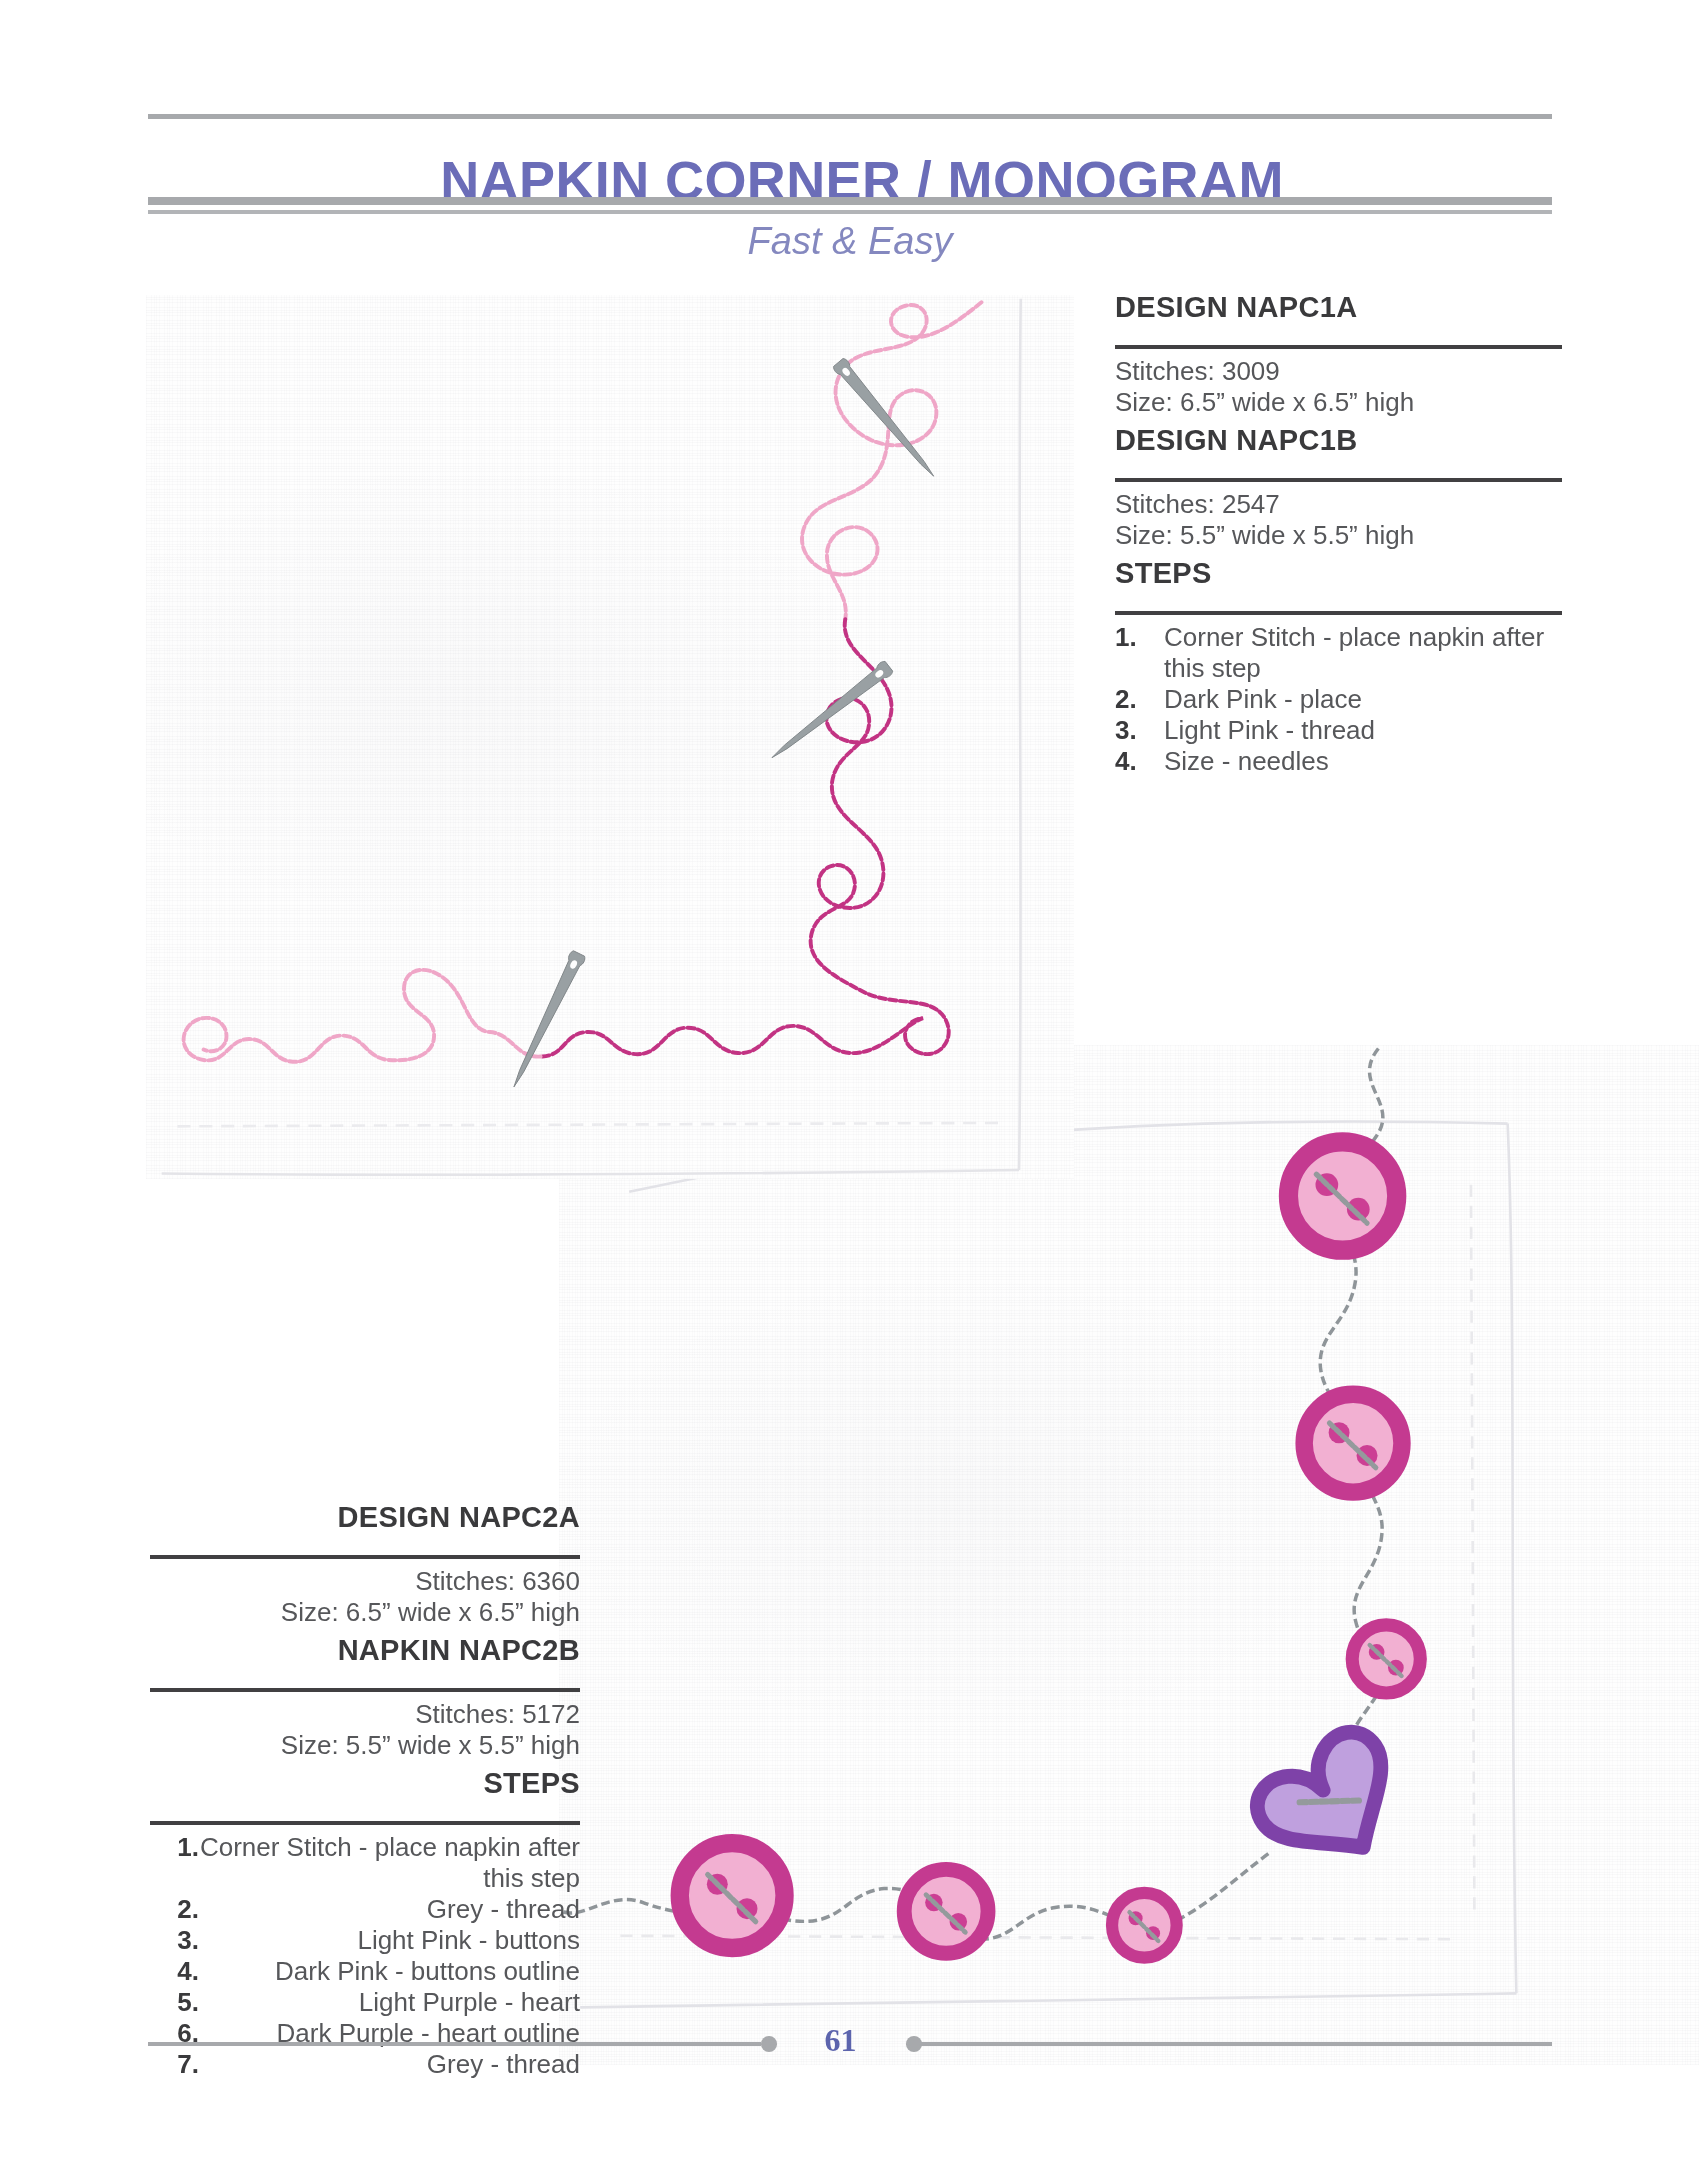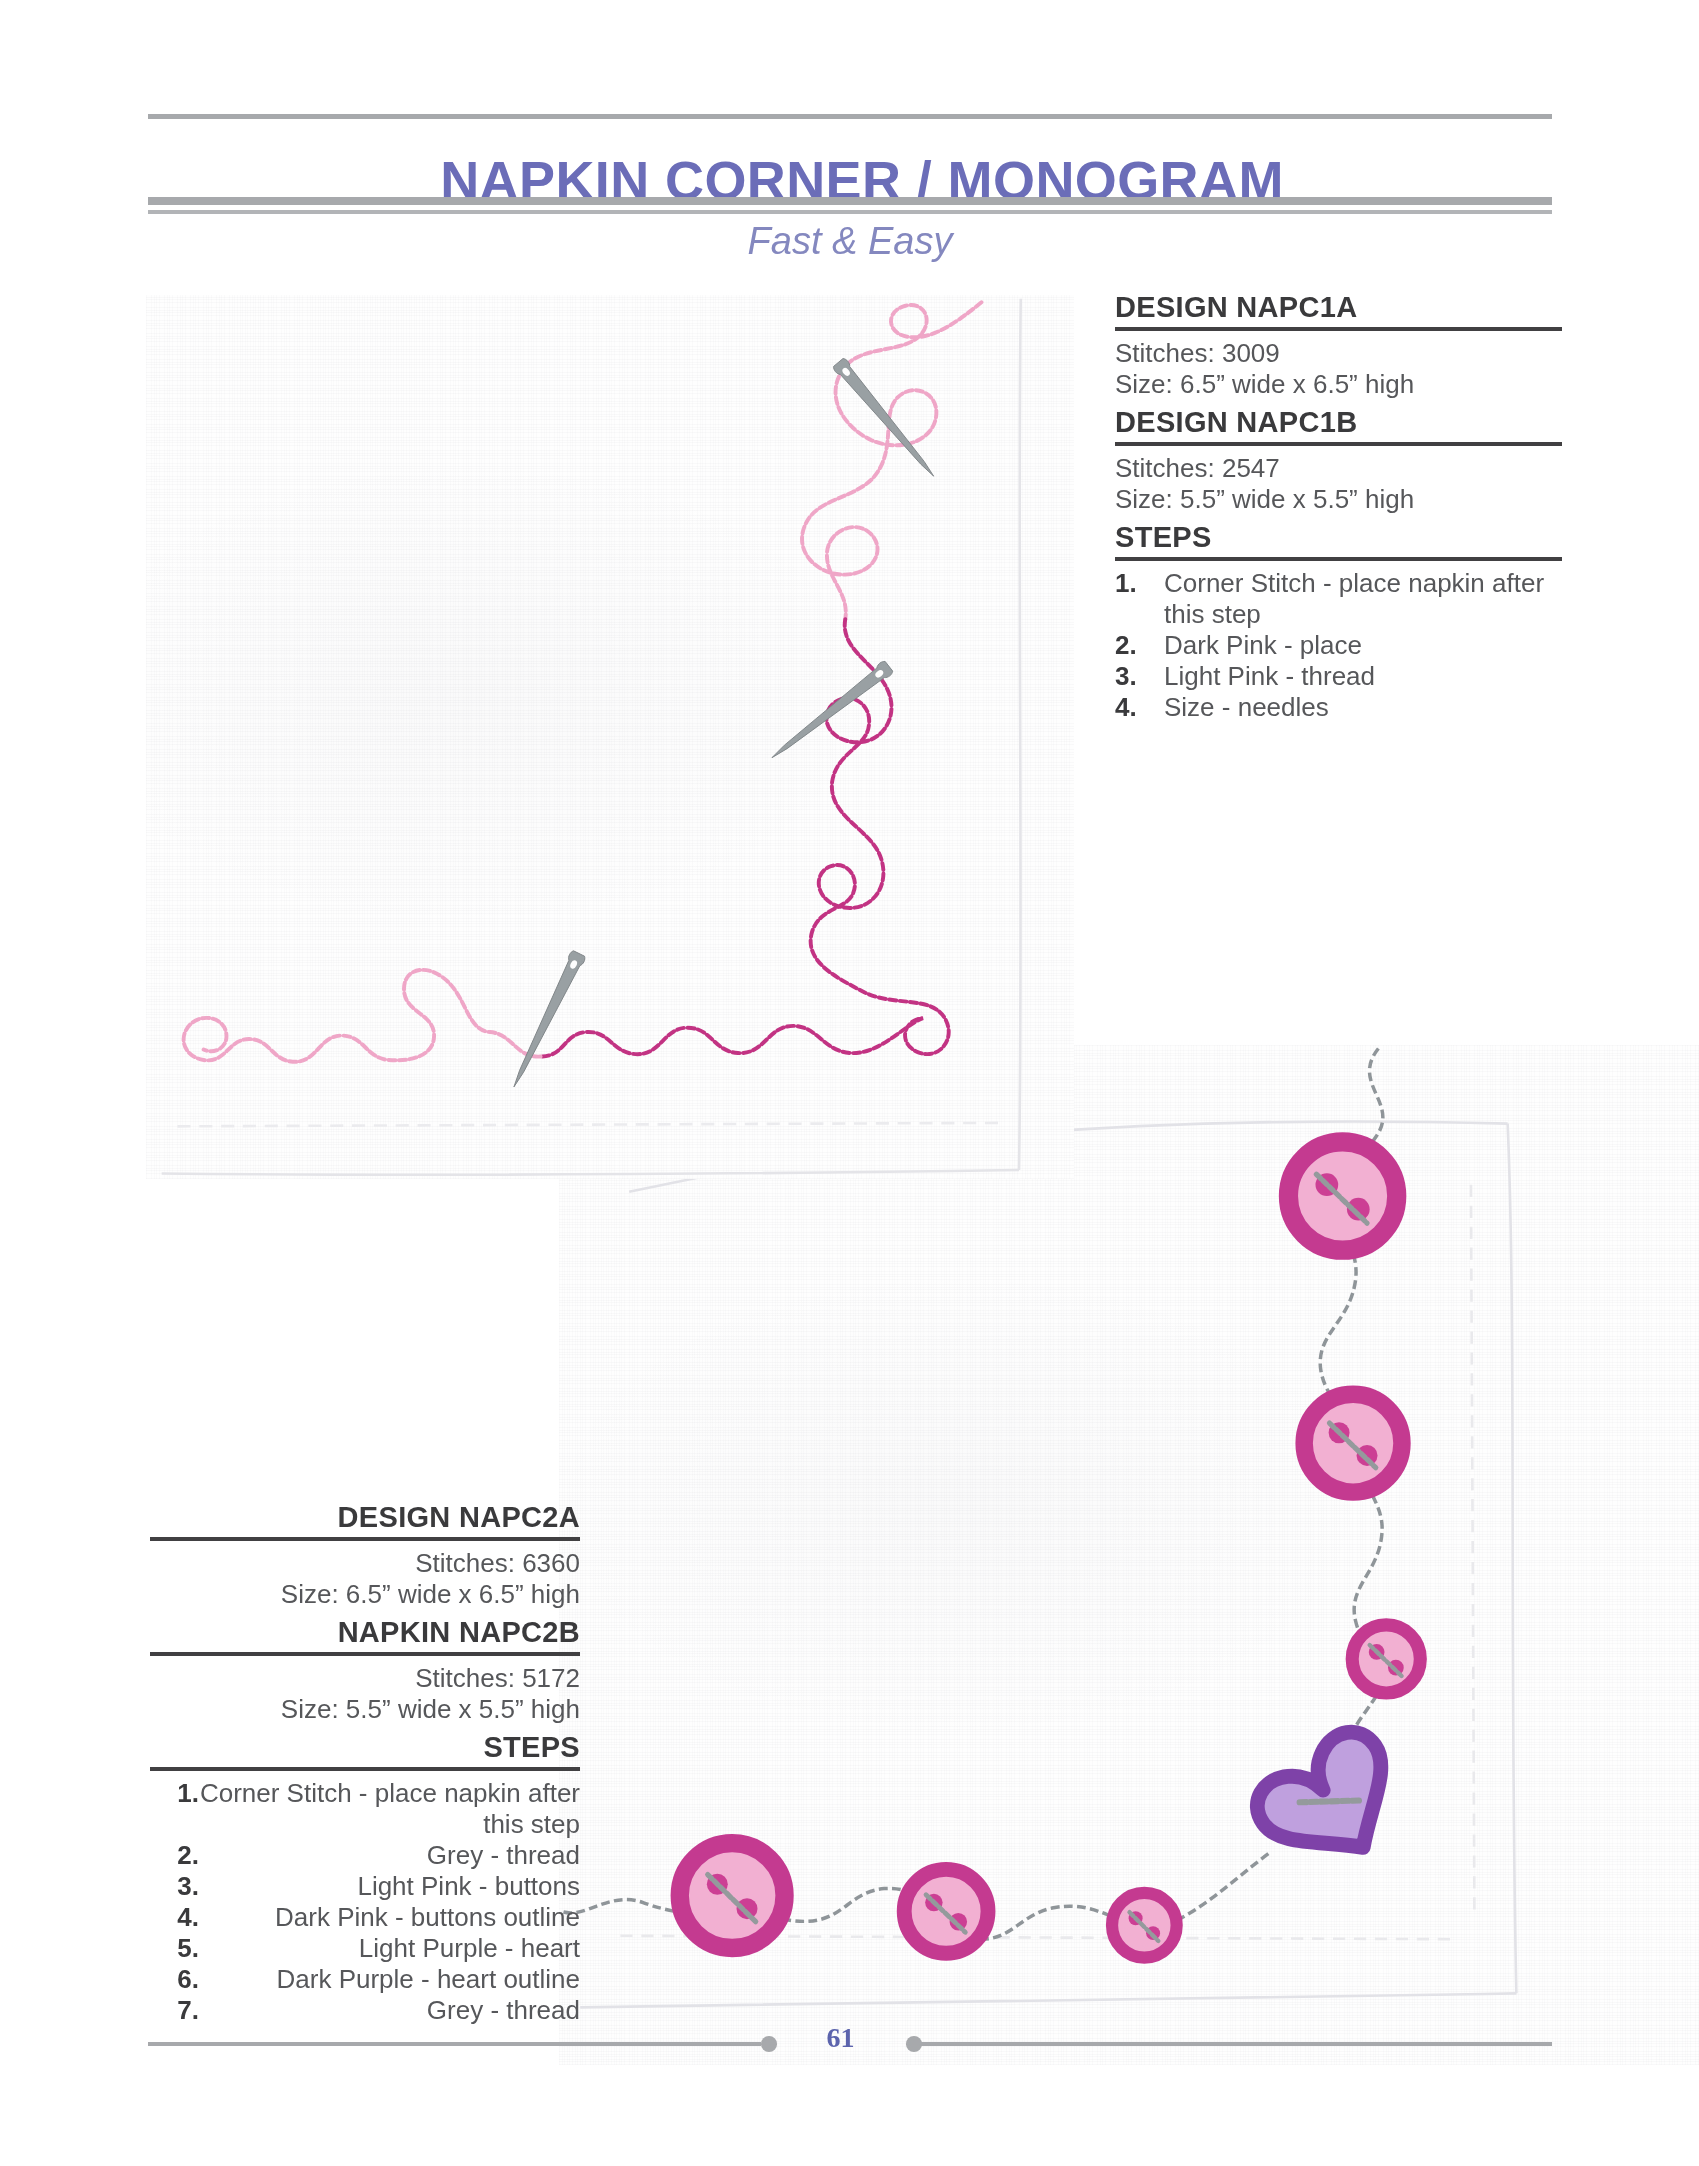--- a/index.html
+++ b/index.html
@@ -27,37 +27,37 @@
       repeating-linear-gradient(90deg, rgba(110,110,125,0.028) 0 0.9px, transparent 0.9px 2.6px);
   }
   .photo1{left:146px;top:295px;width:928px;height:884px;z-index:2;}
   .photo2{left:559px;top:1045px;width:1141px;height:1020px;z-index:1;}
   .photo svg{position:absolute;left:0;top:0;}
   .info-col{position:absolute;z-index:3;font-size:26px;}
   .right-col{left:1115px;top:292px;width:447px;}
   .left-col{left:150px;top:1502px;width:430px;text-align:right;}
   .block-heading{
     margin:0;font-size:29px;font-weight:bold;color:#3a3a3c;letter-spacing:0.3px;
-    padding-bottom:4px;border-bottom:4.4px solid #414042;margin-bottom:7px;line-height:31px;
+    padding-bottom:22px;border-bottom:4.4px solid #414042;margin-bottom:7px;line-height:31px;
   }
   .meta{margin:0;line-height:31px;color:#56575a;}
   .block-gap{height:7px;}
   .steps-list{margin:0;padding:0;list-style:none;}
   .steps-list li{display:flex;line-height:31px;}
   .steps-list .num{flex:0 0 49px;width:49px;font-weight:bold;color:#3a3a3c;}
   .steps-list .txt{flex:1;}
   .footer-line{position:absolute;top:2042px;height:4.4px;background:#a7a9ac;z-index:4;}
   .fl-left{left:148px;width:613px;}
   .fl-right{left:921px;width:631px;}
   .footer-dot{position:absolute;top:2036px;width:15.7px;height:15.7px;border-radius:50%;background:#a7a9ac;z-index:4;}
   .fd-left{left:761px;}
   .fd-right{left:906px;}
   .page-number{
     position:absolute;top:2022px;left:797px;width:87px;text-align:center;z-index:4;
-    font-family:"Liberation Serif",serif;font-weight:bold;font-size:28px;color:#5c64ad;
+    font-family:"Liberation Serif",serif;font-weight:bold;font-size:32px;color:#5c64ad;
   }
 </style>
 </head>
 <body>
 
 <div>
 
   <div class="rule top-rule"></div>
   <h1 class="title">NAPKIN CORNER / MONOGRAM</h1>
   <div class="rule double-thick"></div>

